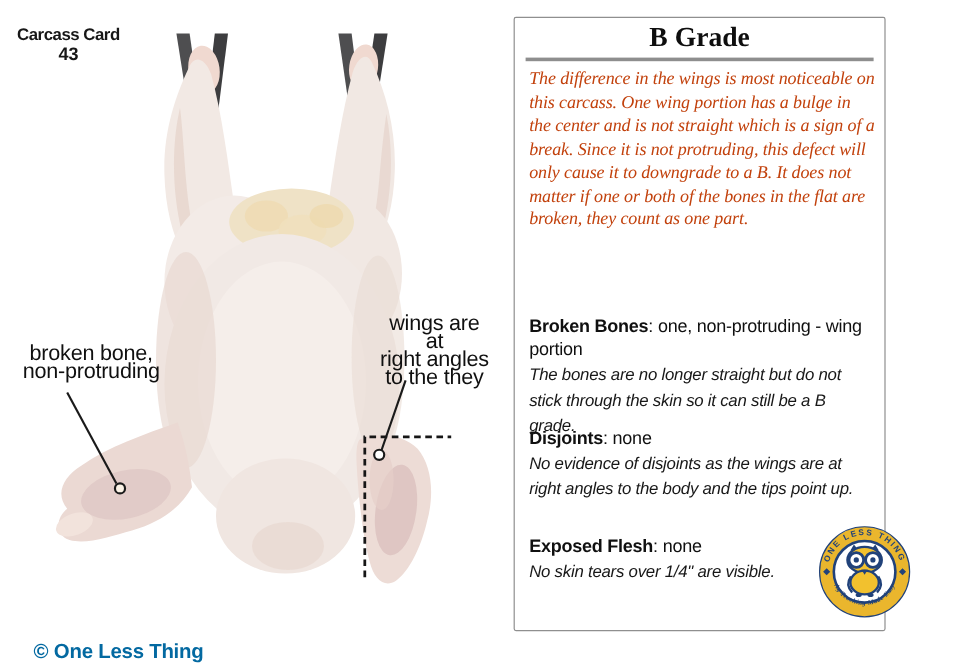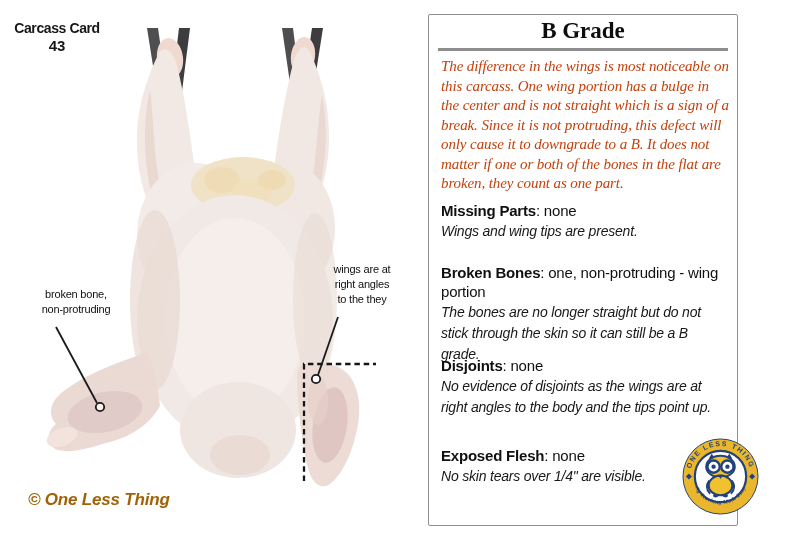--- a/index.html
+++ b/index.html
@@ -11,21 +11,21 @@
 
   
   .card-id { position:absolute; left:12px; top:20px; width:90px; text-align:center; color:#171717; }
   .card-id .l1 { font-size:14px; font-weight:700; letter-spacing:-0.4px; }
   .card-id .l2 { font-size:15px; font-weight:700; margin-top:1px; }
 
   
   .carcass-svg { position:absolute; left:0; top:0; }
   .overlay-svg { position:absolute; left:0; top:0; pointer-events:none; }
 
-  .ann { position:absolute; text-align:center; font-size:11px; line-height:15px; color:#101010; letter-spacing:-0.2px; }
+  .ann { position:absolute; text-align:center; font-size:18px; line-height:15px; color:#101010; letter-spacing:-0.2px; }
   .ann-left  { left:14px;  top:287px; width:124px; }
   .ann-right { left:316px; top:262px; width:92px;  }
 
   
   .panel {
     position:absolute; left:428px; top:14px; width:310px; height:512px;
     border:1.5px solid #8f8f8f; border-radius:2px; background:#fff; box-sizing:border-box;
   }
   .panel-title {
     position:absolute; top:3px; left:0; right:0; margin:0; text-align:center;
@@ -41,21 +41,21 @@
   .sec-head { font-size:15px; line-height:19px; letter-spacing:-0.2px; color:#101010; }
   .sec-head b { font-weight:700; }
   .sec-detail { font-style:italic; font-size:14px; line-height:21px; letter-spacing:-0.2px; margin-top:1px; color:#181818; }
   #sec-1 { top:186px; }
   #sec-2 { top:248px; }
   #sec-3 { top:341px; }
   #sec-4 { top:431px; }
 
   .logo-svg { position:absolute; left:252px; top:422px; width:79px; height:79px; }
 
-  .copyright { position:absolute; left:28px; top:490px; font-size:17px; font-weight:700; color:#a16207; letter-spacing:-0.2px;font-style:italic; }
+  .copyright { position:absolute; left:28px; top:533px; font-size:17px; font-weight:700; color:#0369a1; letter-spacing:-0.2px; }
 </style>
 </head>
 <body>
 
 <div class="canvas">
 
   <div class="card-id">
     <div class="l1">Carcass Card</div>
     <div class="l2">43</div>
   </div>
@@ -117,26 +117,20 @@
     <span>wings are at</span><br>
     <span>right angles</span><br>
     <span>to the they</span>
   </div>
 
   <div class="panel">
     <h1 class="panel-title">B Grade</h1>
     <div class="rule"></div>
     <p class="intro">The difference in the wings is most noticeable on this carcass. One wing portion has a bulge in the center and is not straight which is a sign of a break. Since it is not protruding, this defect will only cause it to downgrade to a B. It does not matter if one or both of the bones in the flat are broken, they count as one part.</p>
 
-    <div class="sec" id="sec-1">
-      <div class="sec-head">
-        <b>Missing Parts</b><span>: none</span>
-      </div>
-      <div class="sec-detail">Wings and wing tips are present.</div>
-    </div>
 
     <div class="sec" id="sec-2">
       <div class="sec-head">
         <b>Broken Bones</b><span>: one, non-protruding - wing portion</span>
       </div>
       <div class="sec-detail">The bones are no longer straight but do not stick through the skin so it can still be a B grade.</div>
     </div>
 
     <div class="sec" id="sec-3">
       <div class="sec-head">

